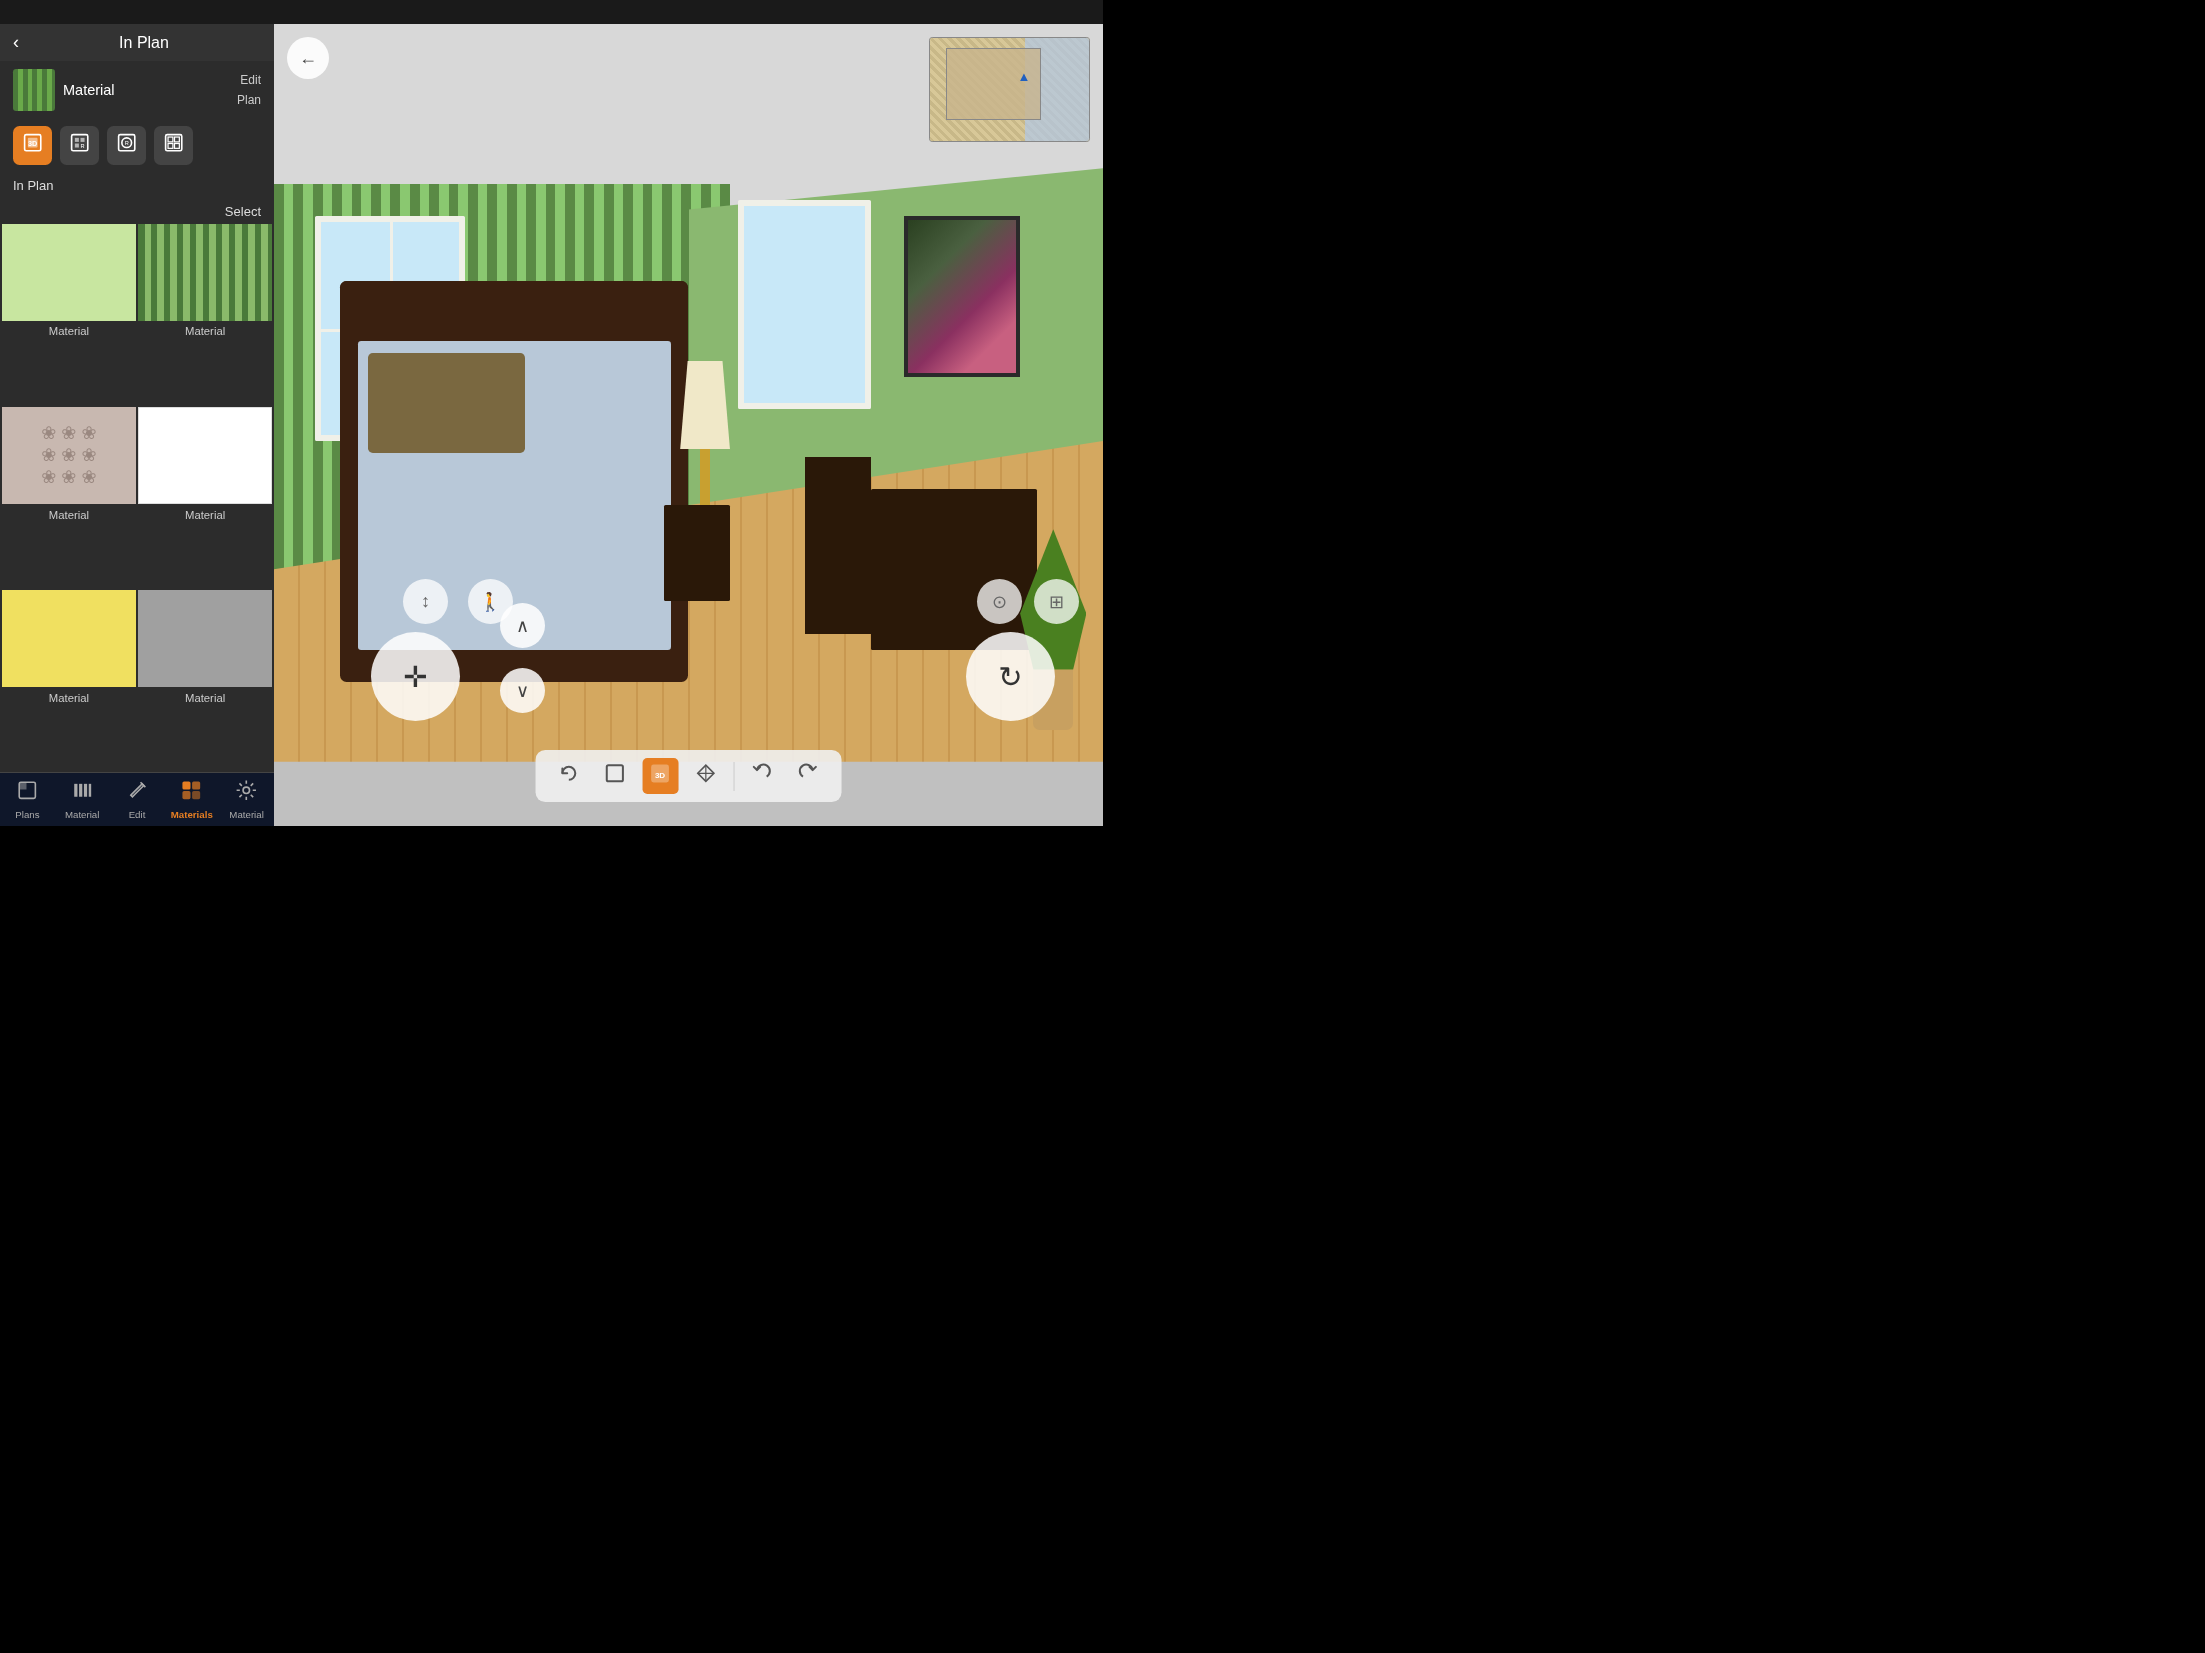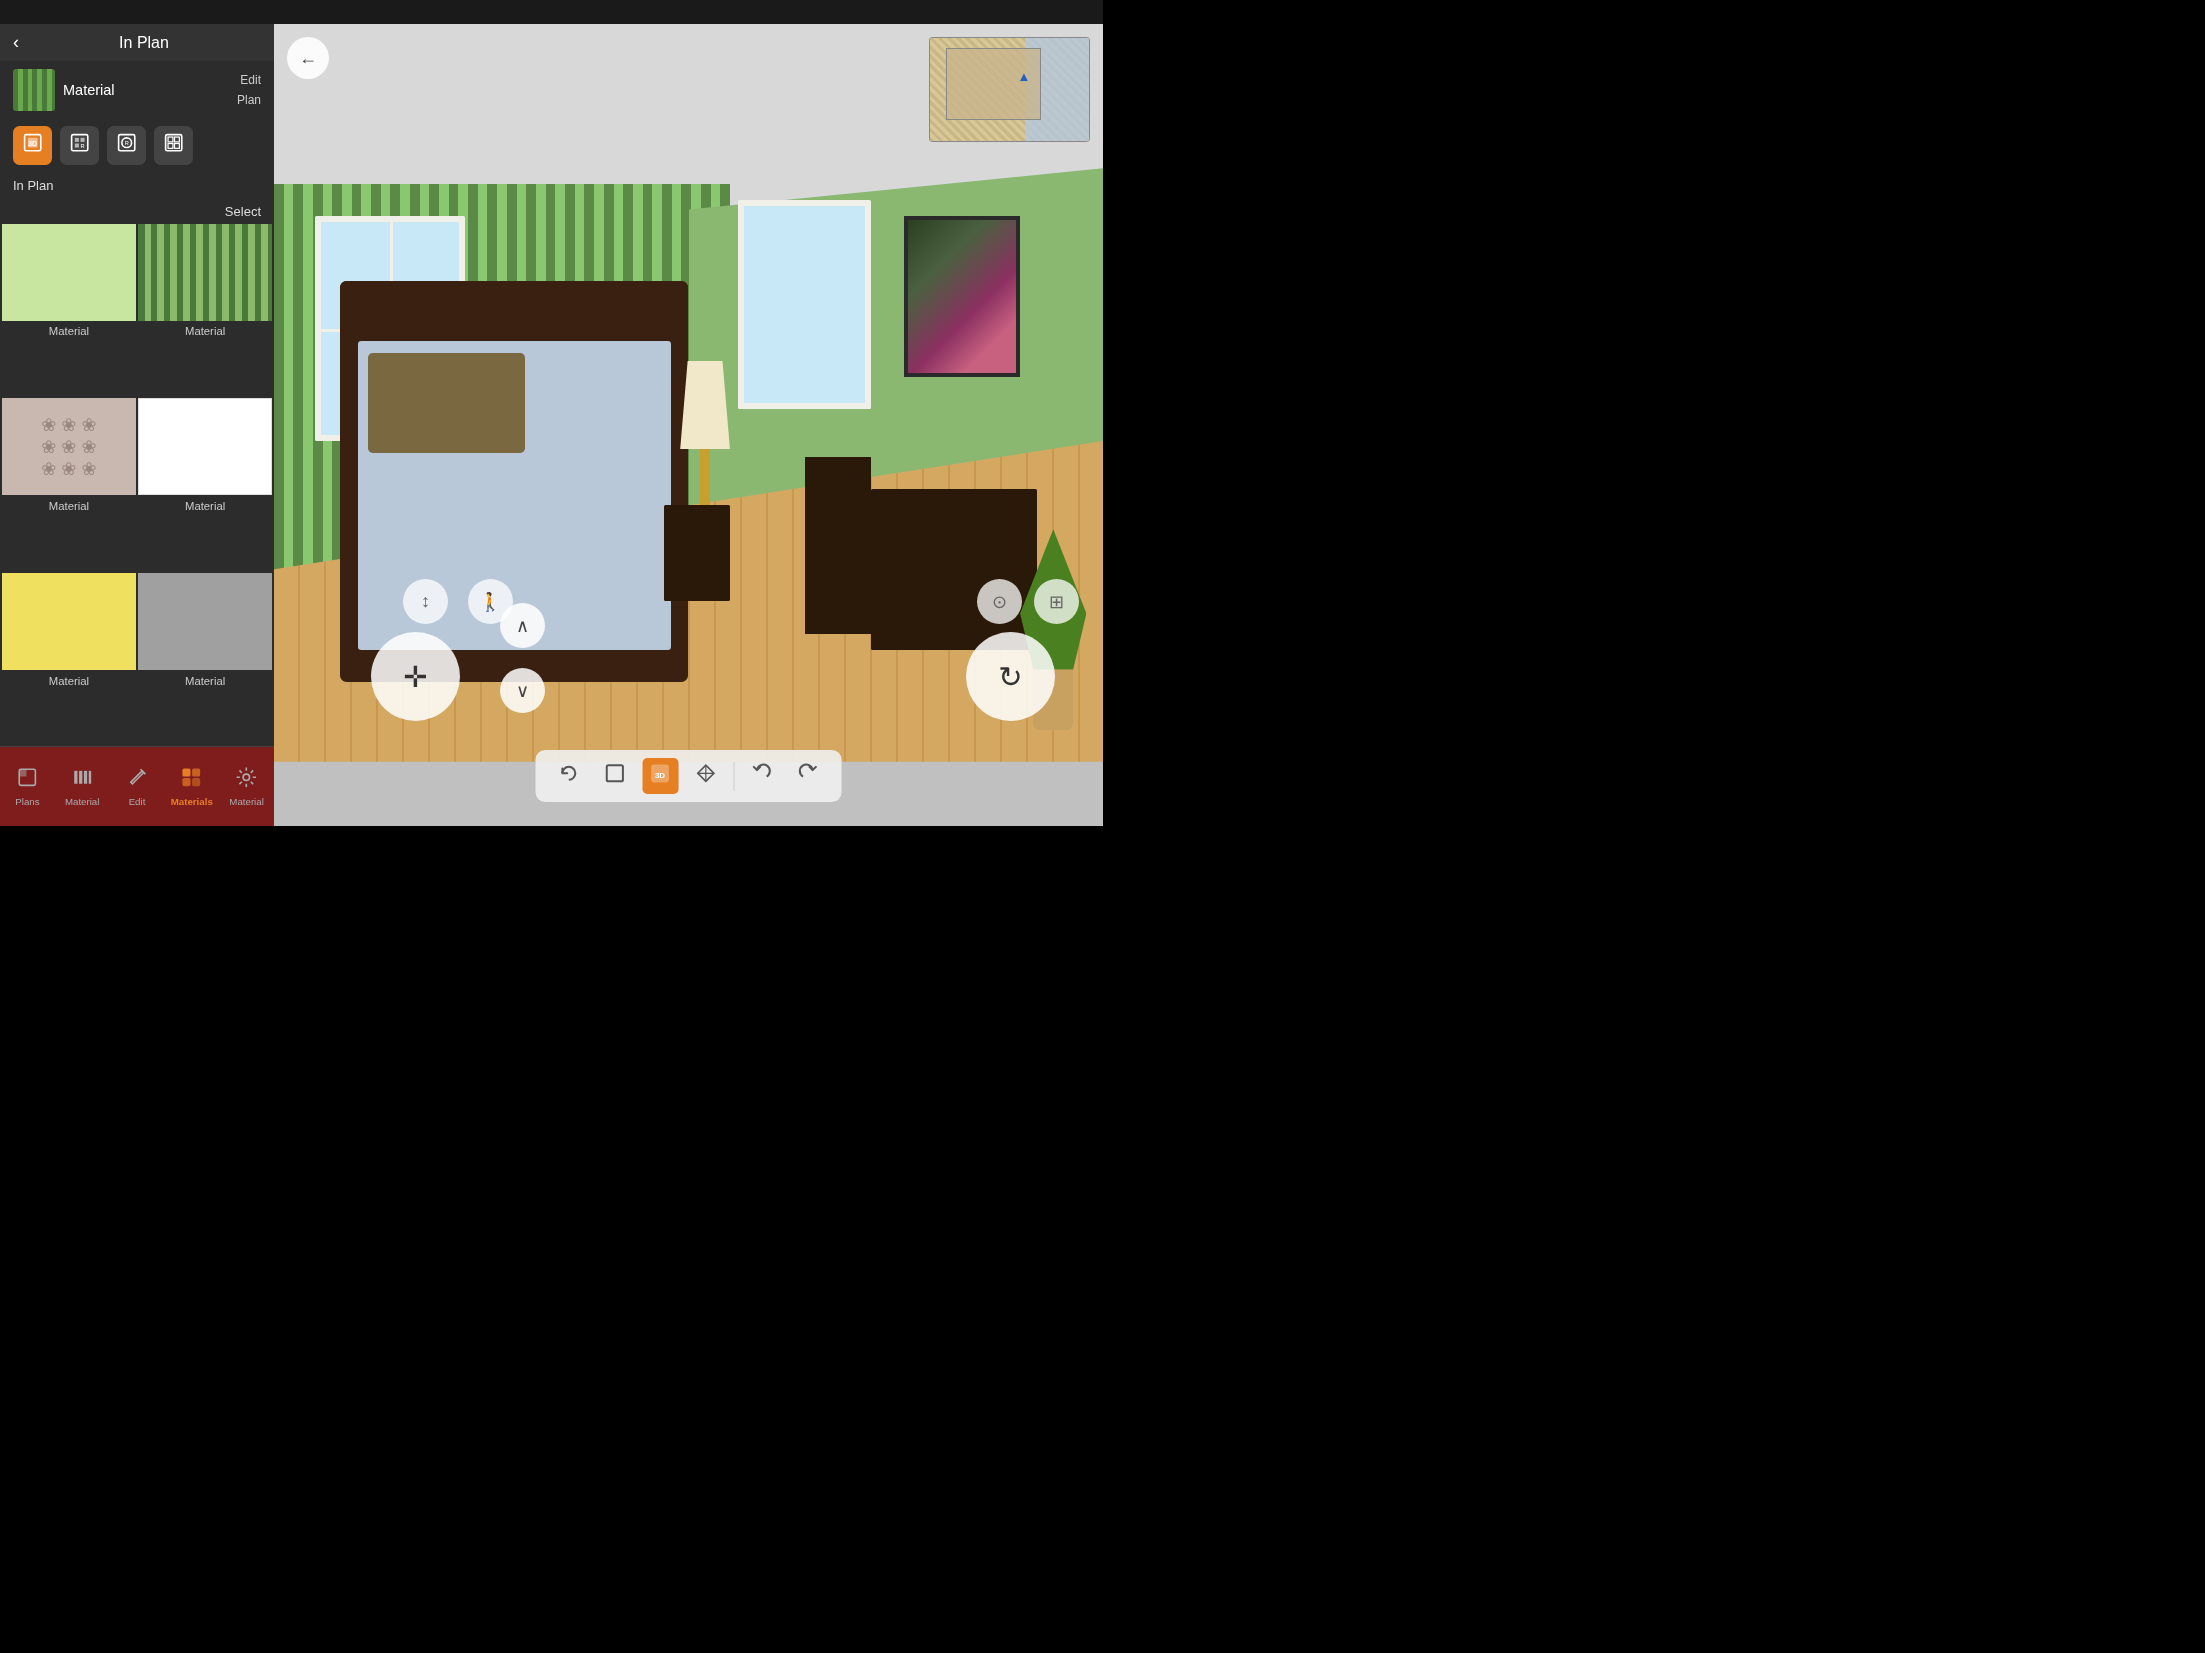--- a/index.html
+++ b/index.html
@@ -231,24 +231,24 @@
       background: #a0a0a0;
     }
     .material-name {
       color: #ccc;
       font-size: 11.3px;
       padding: 4.8px 0;
     }
 
     
     .bottom-nav {
-      background: #7f1d1d;
+      background: #0f172a;
       border-top: 0.8px solid #444;
       display: flex;
-      height: 80px;
+      height: 54px;
     }
     .nav-item {
       flex: 1;
       display: flex;
       flex-direction: column;
       align-items: center;
       justify-content: center;
       gap: 3.2px;
       cursor: pointer;
       border: none;

